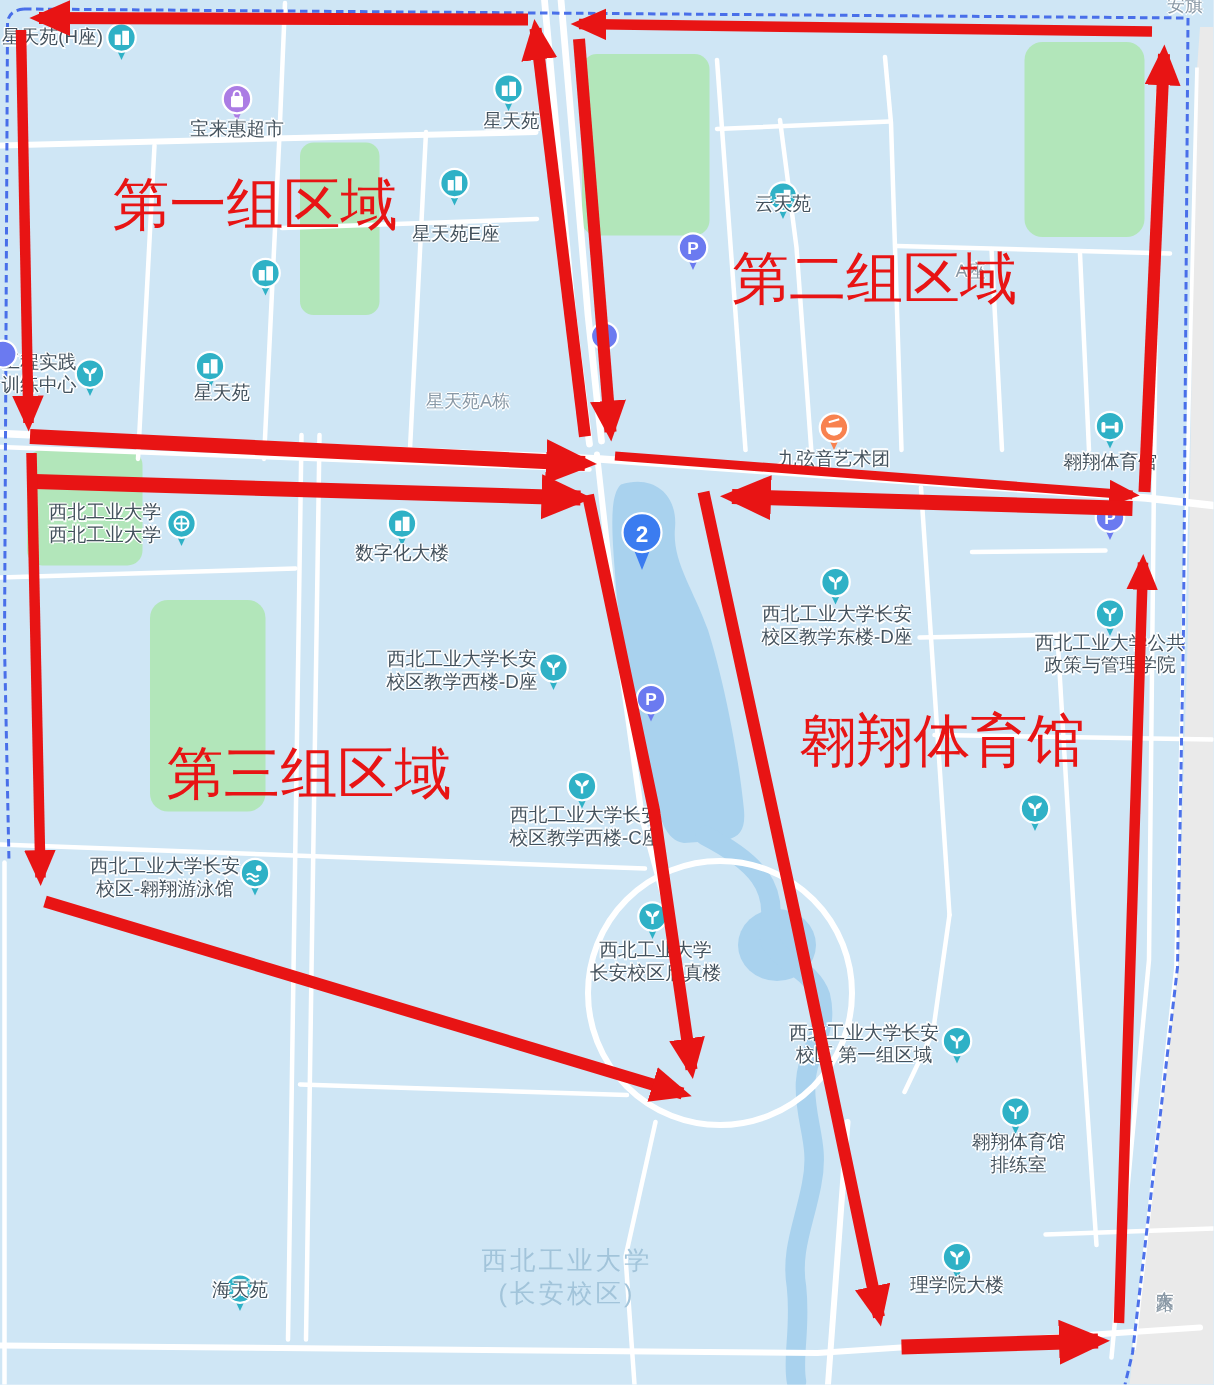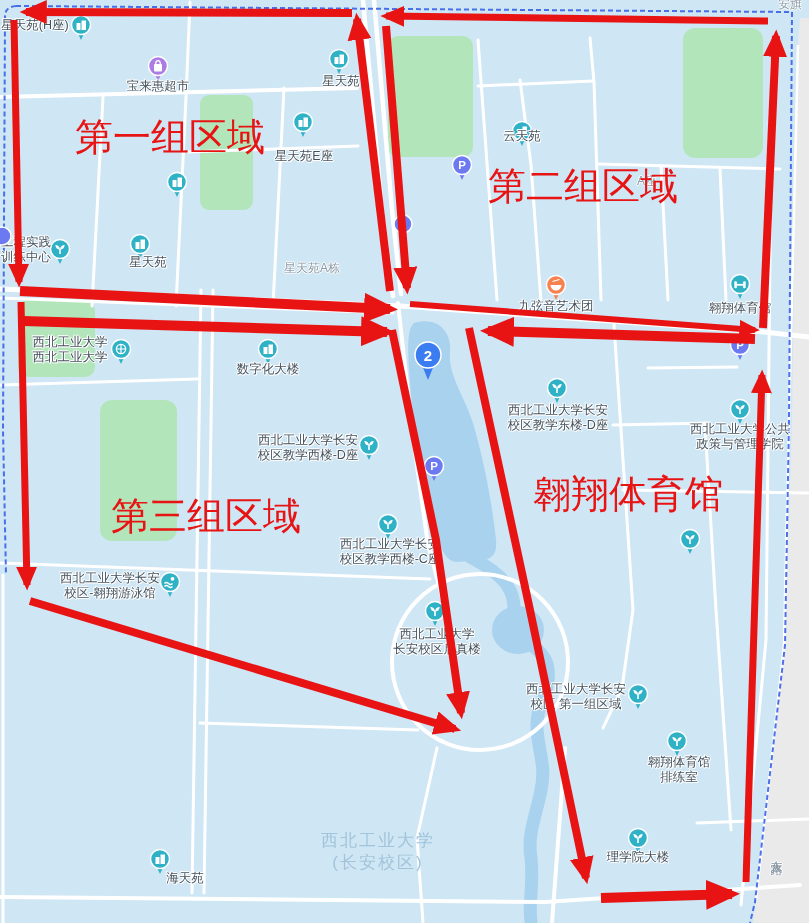--- a/index.html
+++ b/index.html
@@ -332,21 +332,21 @@
         </svg></div>
       <div class="poi-label" style="left: 638px; top: 857px;">
         <div>理学院大楼</div>
       </div>
       <div class="poi-icon" style="left: 148px; top: 848px;"><svg width="24" height="28" viewBox="0 0 24 28">
       <path d="M12,26 L7.8,17 L16.2,17 Z" fill="#2fb1c6"></path>
       <circle cx="12" cy="11" r="9.5" fill="#2fb1c6" stroke="#fff" stroke-width="1.5"></circle>
           <rect x="7.5" y="9" width="4" height="7" fill="#fff"></rect>
           <rect x="12.5" y="6.5" width="4.5" height="9.5" fill="#fff"></rect>
         </svg></div>
-      <div class="poi-label" style="left: 160px; top: 878px; margin-left: 25px;">
+      <div class="poi-label" style="left: 160px; top: 860px;">
         <div>海天苑</div>
       </div>
     </div>
 
   <svg id="arrow-layer" width="809" height="923">
     <defs>
       <marker id="ah" markerWidth="4" markerHeight="4" refX="2.6" refY="1.5" orient="auto" markerUnits="strokeWidth">
         <path d="M0,0 L3.4,1.5 L0,3 Z" fill="#e81414"></path>
       </marker>
     </defs>

